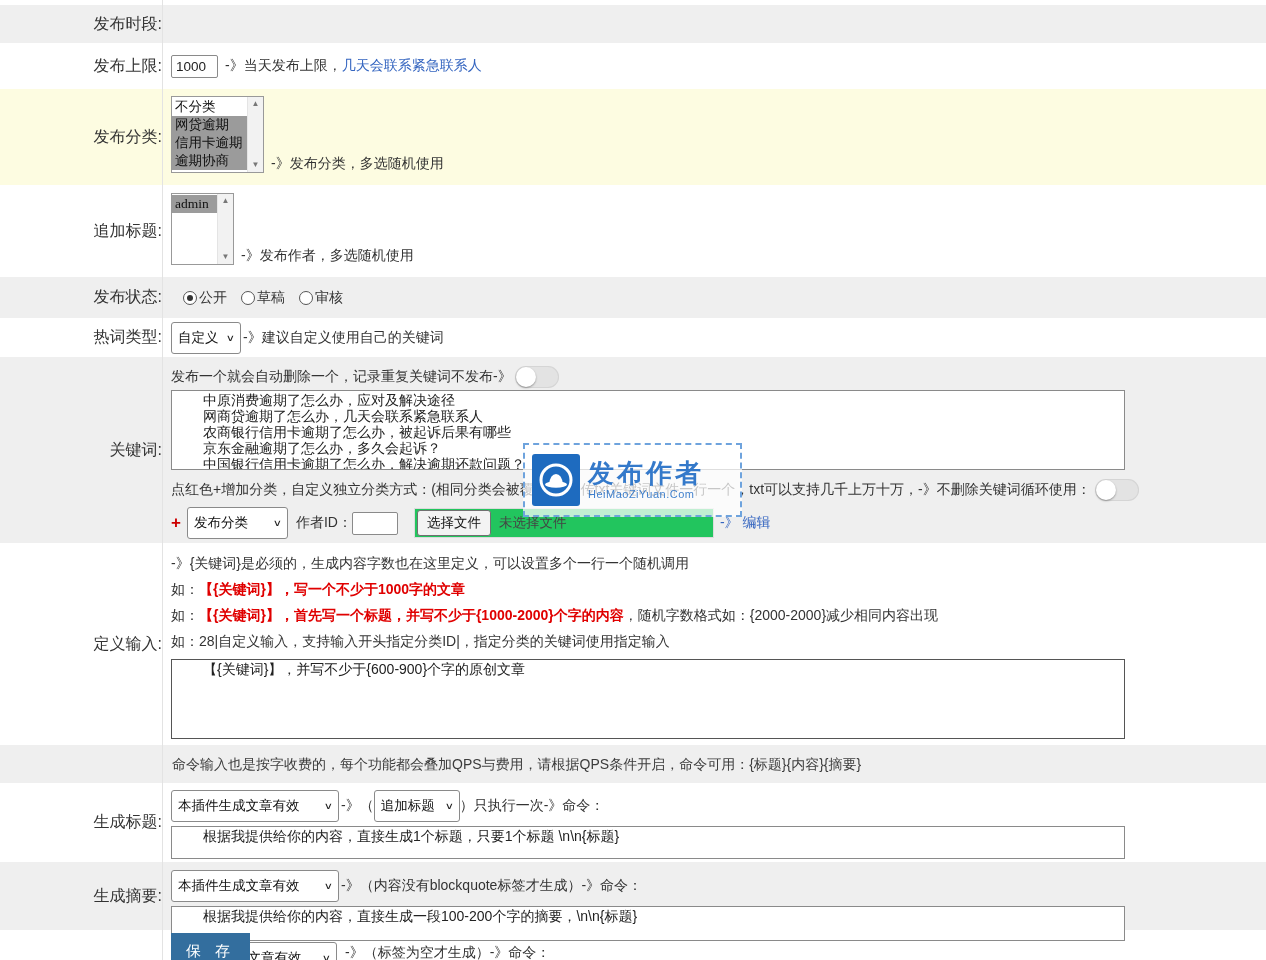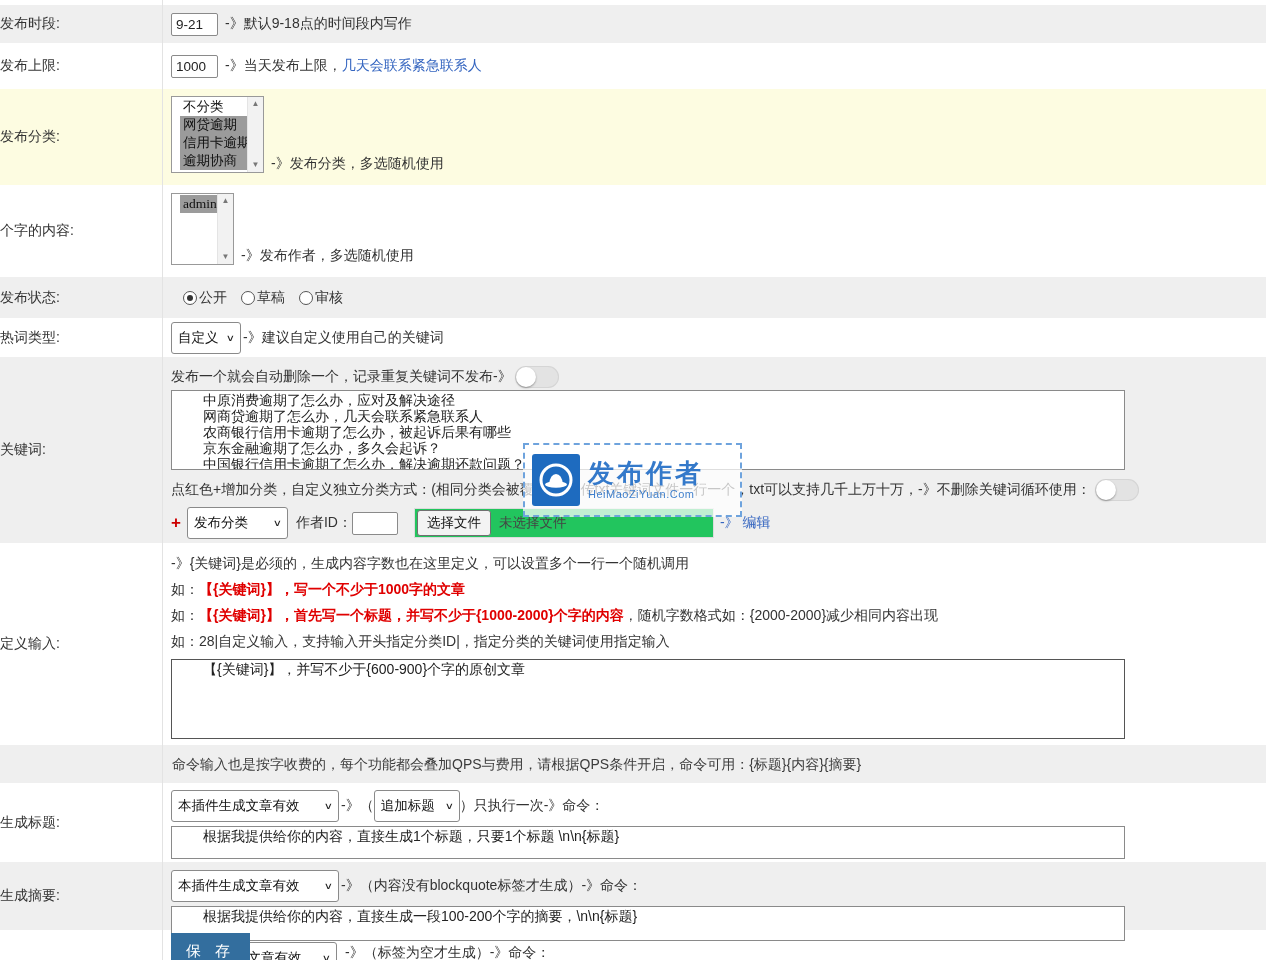--- a/index.html
+++ b/index.html
@@ -9,22 +9,22 @@
     font-family:"Liberation Sans","DejaVu Sans",sans-serif;
     color:#333; font-size:14px;
   }
   .page { position:relative; width:1266px; height:960px; }
 
   .row { display:flex; width:100%; }
   .gray { background:#efefef; }
   .yellow { background:#fdfce1; }
   .label-cell {
     flex:0 0 163px; width:163px; border-right:1px solid #e3e3e3;
-    display:flex; align-items:center; justify-content:flex-start;
-    color:#333; font-size:14px;
+    display:flex; align-items:center; justify-content:flex-end;
+    color:#333; font-size:16px;
   }
   .content-cell { flex:1; position:relative; min-width:0; }
   .vcenter { display:flex; align-items:center; }
 
   .ti {
     height:23px; border:1px solid #8a8a8a; border-radius:2px;
     padding:0 4px; font-size:13.5px; font-family:inherit; color:#222;
     background:#fff; margin:0 0 0 8px;
   }
   .hint { margin-left:7px; color:#333; }
@@ -32,21 +32,21 @@
 
   
   .selbox {
     display:inline-flex; align-items:center; justify-content:space-between;
     border:1px solid #8a8a8a; border-radius:3px; background:#fff;
     height:32px; padding:0 6px; font-size:13.5px; color:#111; white-space:nowrap;
   }
   .caret { font-size:9px; margin-left:7px; color:#222; transform:scaleX(1.4); }
 
   
-  .listbox { display:flex; background:#fff; border:1px solid #999; margin-left:8px;padding-left:8px; }
+  .listbox { display:flex; background:#fff; border:1px solid #999; margin-left:8px; }
   .lb-opts { flex:1; overflow:hidden; padding:1px 0; font-size:13.5px; }
   .lb-opt { padding:0 3px; line-height:18px; white-space:nowrap; color:#111; }
   .lb-opt.sel { background:#9b9b9b;font-family:Liberation Serif, serif; }
   .lb-scroll {
     flex:0 0 16px; width:16px; background:#f2f2f2; border-left:1px solid #e4e4e4;
     display:flex; flex-direction:column; justify-content:space-between; align-items:center;
     padding:2px 0;
   }
   .lb-arrow { font-size:8px; color:#777; line-height:10px; }
 
@@ -131,24 +131,20 @@
 
   <div class="row" style="height:5px">
     <div class="label-cell"></div>
     <div class="content-cell"></div>
   </div>
 
   <div class="row gray" style="height:38px">
     <div class="label-cell">
         <span>发布时段:</span>
       </div>
-    <div class="content-cell vcenter">
-      <input class="ti" style="width: 47px;" value="9-21">
-      <span class="hint">-》默认9-18点的时间段内写作</span>
-    </div>
   </div>
 
   <div class="row" style="height:46px">
     <div class="label-cell">
         <span>发布上限:</span>
       </div>
     <div class="content-cell vcenter">
       <input class="ti" style="width: 47px;" value="1000">
       <span class="hint">-》当天发布上限，</span>
       <a class="blue" href="#">几天会联系紧急联系人</a>
@@ -171,21 +167,21 @@
           <span class="lb-arrow">▲</span>
           <span class="lb-arrow">▼</span>
         </div>
       </div>
       <span class="hint">-》发布分类，多选随机使用</span>
     </div>
   </div>
 
   <div class="row" style="height:92px">
     <div class="label-cell">
-        <span>个字的内容:</span>
+        <span>追加标题:</span>
       </div>
     <div class="content-cell" style="display:flex; align-items:flex-end; padding:8px 0 12px 0;">
       <div class="listbox" style="width:63px; height:72px">
         <div class="lb-opts">
           <div class="lb-opt sel">admin</div>
         </div>
         <div class="lb-scroll">
           <span class="lb-arrow">▲</span>
           <span class="lb-arrow">▼</span>
         </div>

